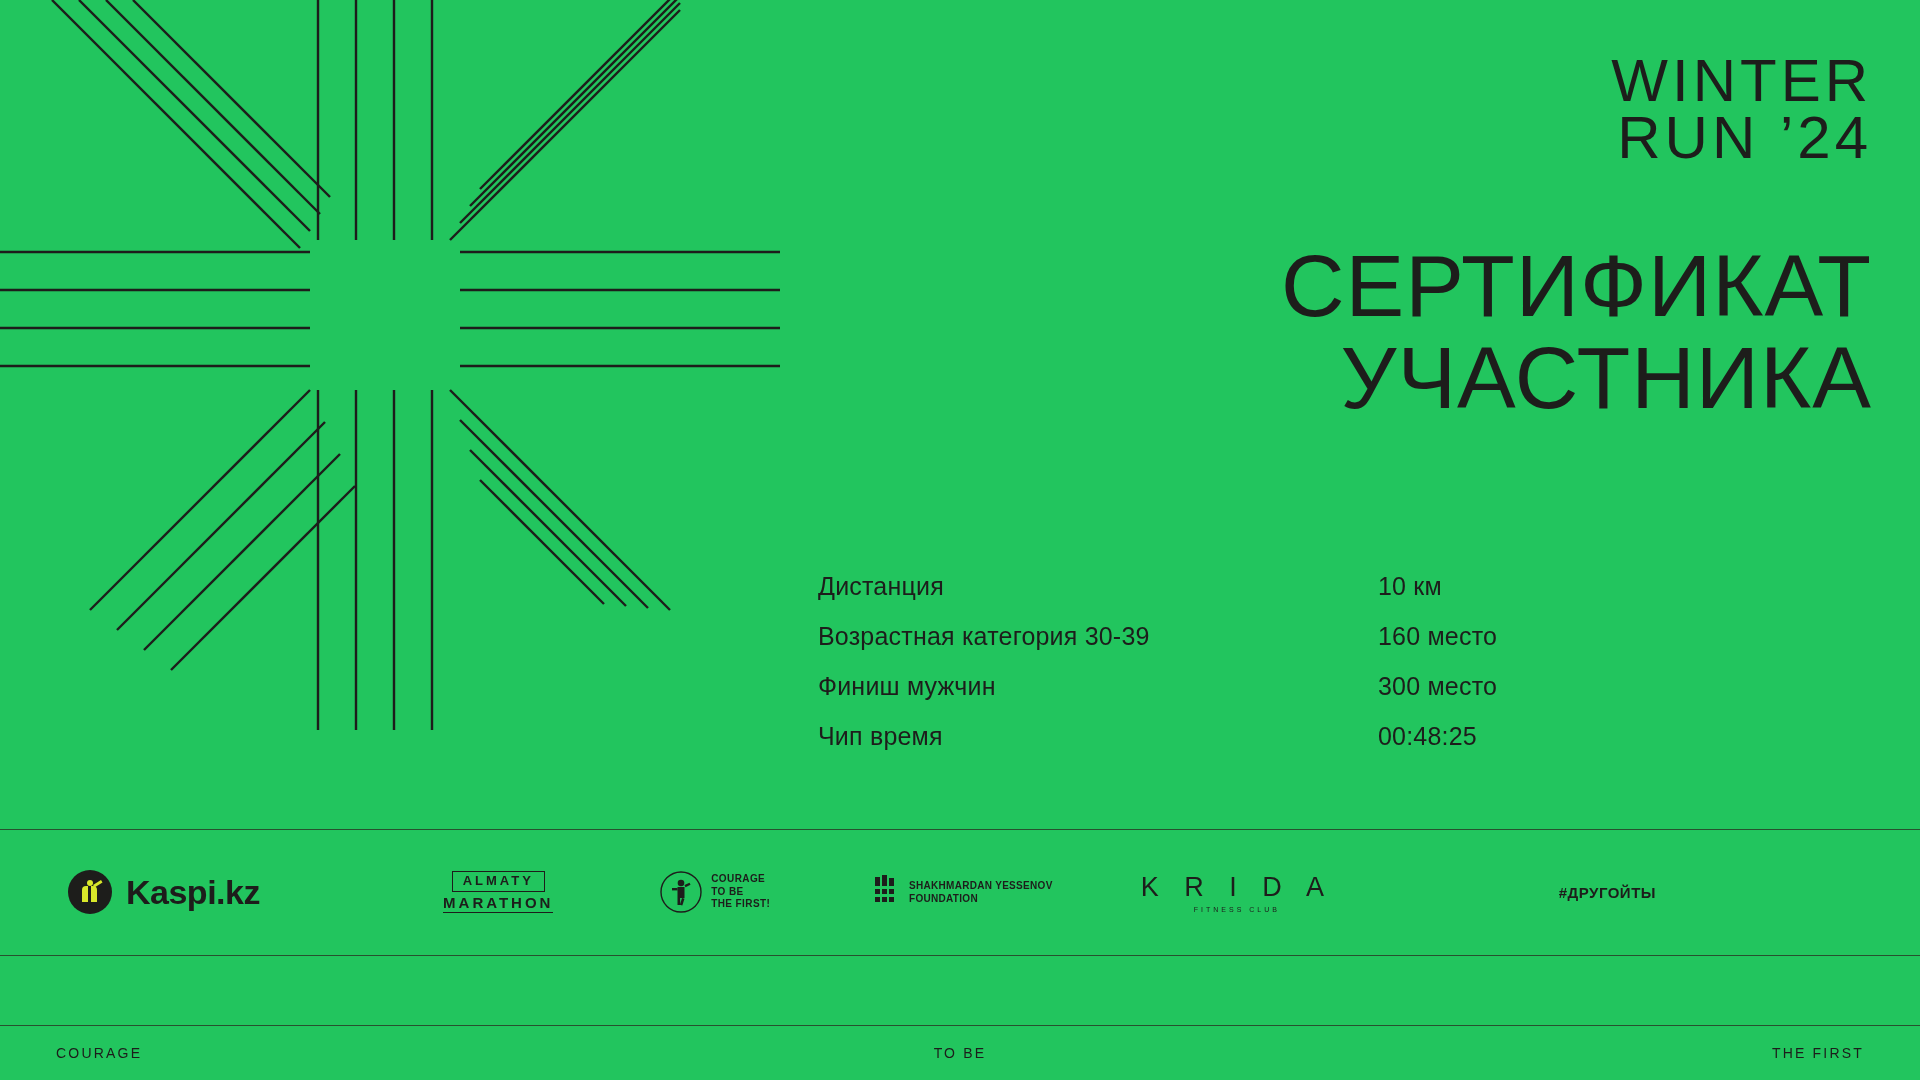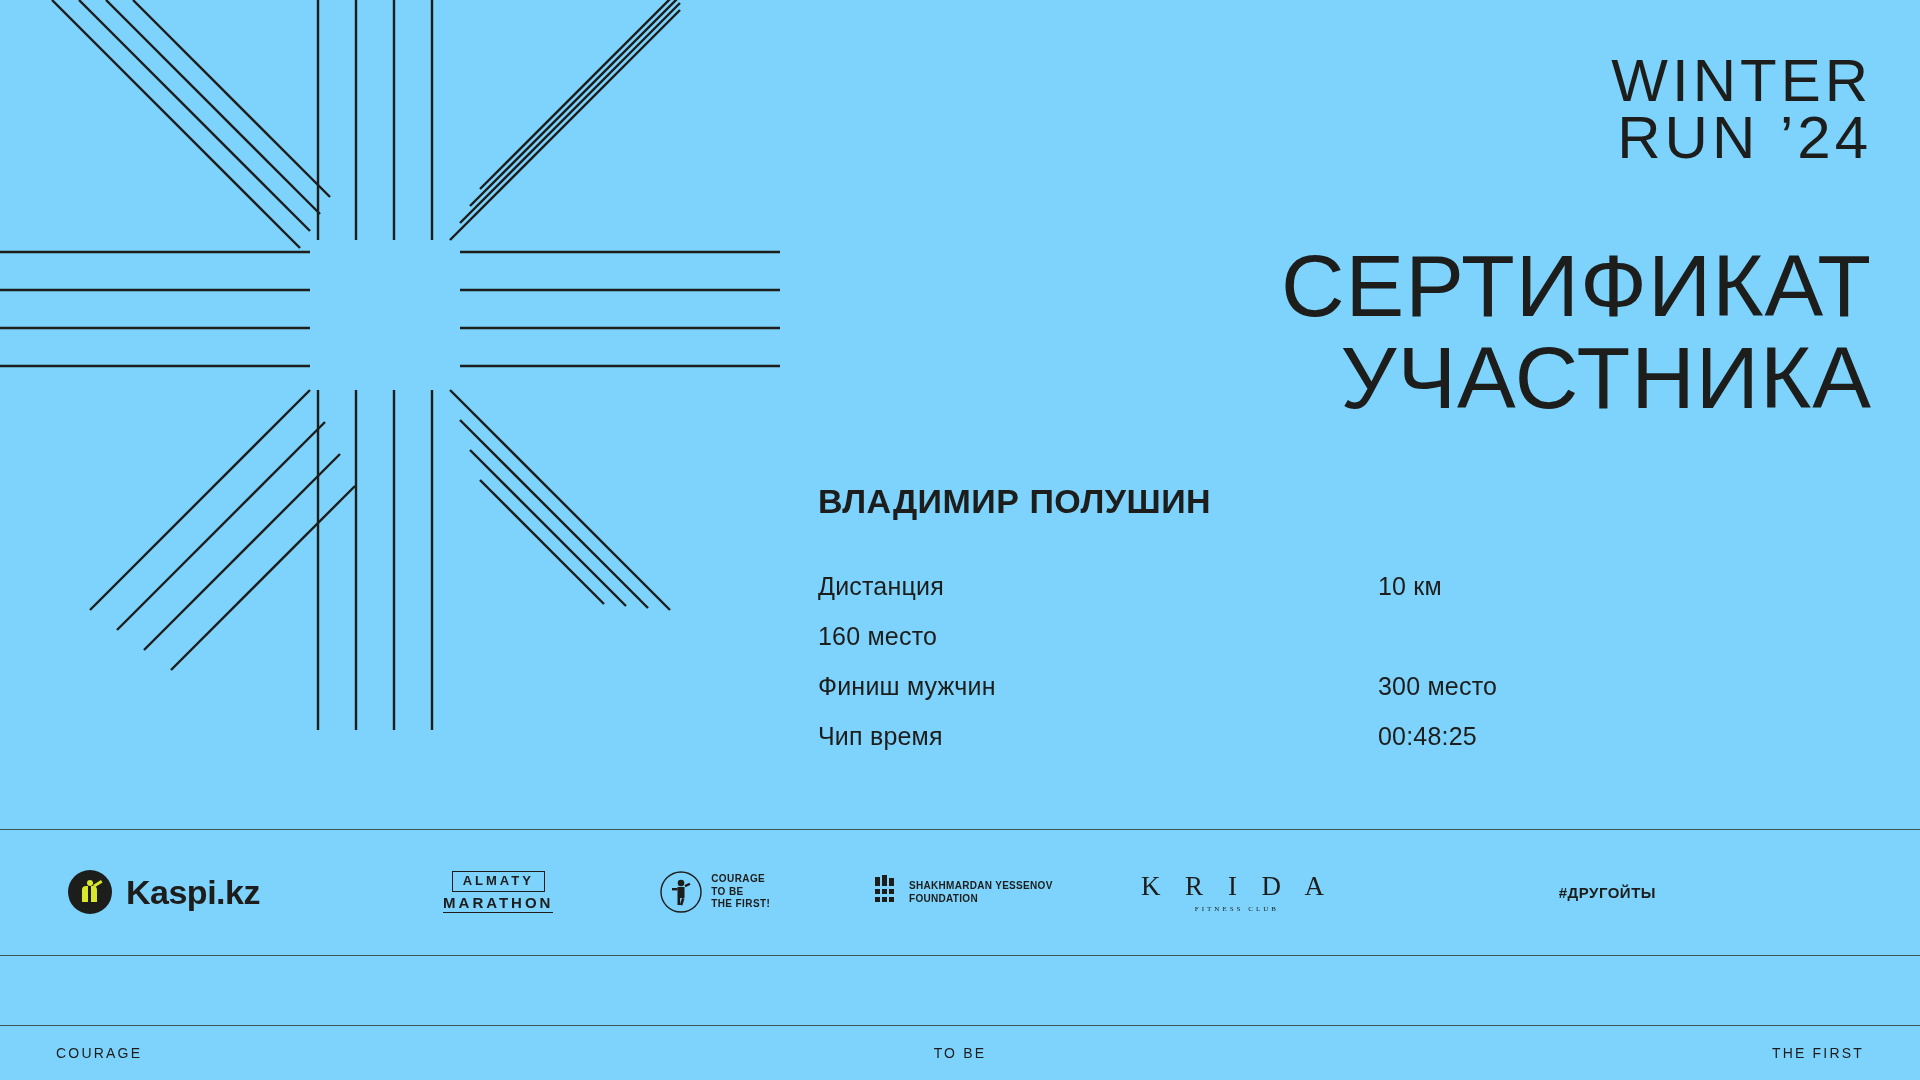--- a/index.html
+++ b/index.html
@@ -6,21 +6,21 @@
   html, body {
     width:1920px; height:1080px;
     background:#d9e82a;
     font-family:"Liberation Sans", sans-serif;
     color:#1d1d1b;
     overflow:hidden;
   }
   .cert {
     position:relative;
     width:1920px; height:1080px;
-    background:#7dd3fc;
+    background:#22c55e;
   }
 
   
   .burst {
     position:absolute;
     left:-20px; top:-10px;
     width:1000px; height:830px;
     pointer-events:none;
   }
 
@@ -101,21 +101,21 @@
   .sponsor {
     display:flex;
     align-items:center;
     justify-content:center;
     height:126px;
   }
   .sp-kaspi      { width:420px; justify-content:flex-start; padding-left:68px; }
   .sp-almaty     { width:250px; }
   .sp-courage    { width:260px; }
   .sp-yessenov   { width:300px; }
-  .sp-krida      { width:320px;font-family:Liberation Serif, serif; }
+  .sp-krida      { width:320px; }
   .sp-drugoity   { width:370px; justify-content:flex-end; padding-right:56px; }
 
   .kaspi-wrap { display:flex; align-items:center; gap:14px; }
   .kaspi-text { font-size:34px; font-weight:700; letter-spacing:-0.5px; }
 
   .almaty-wrap { text-align:center; line-height:1.15;padding-left:17px; }
   .almaty-top {
     font-size:13px; font-weight:700; letter-spacing:3px;
     border:1.5px solid #1d1d1b; padding:2px 10px; display:inline-block;
   }
@@ -206,28 +206,28 @@
       <line x1="480" y1="430" x2="668" y2="618"></line>
       <line x1="490" y1="460" x2="646" y2="616"></line>
       <line x1="500" y1="490" x2="624" y2="614"></line>
     </g>
   </svg>
 
   <div class="event-title">WINTER
 RUN ’24</div>
   <div class="cert-title">СЕРТИФИКАТ
 УЧАСТНИКА</div>
-  <div class="participant-name">ВЛАДИМИР ПОЛУШИН</div>
 
   <div class="results">
     <div class="results-row">
       <div class="results-label">Дистанция</div>
       <div class="results-value">10 км</div>
     </div>
     <div class="results-row">
+      <div class="results-label">Возрастная категория 30-39</div>
       <div class="results-value">160 место</div>
     </div>
     <div class="results-row">
       <div class="results-label">Финиш мужчин</div>
       <div class="results-value">300 место</div>
     </div>
     <div class="results-row">
       <div class="results-label">Чип время</div>
       <div class="results-value">00:48:25</div>
     </div>

